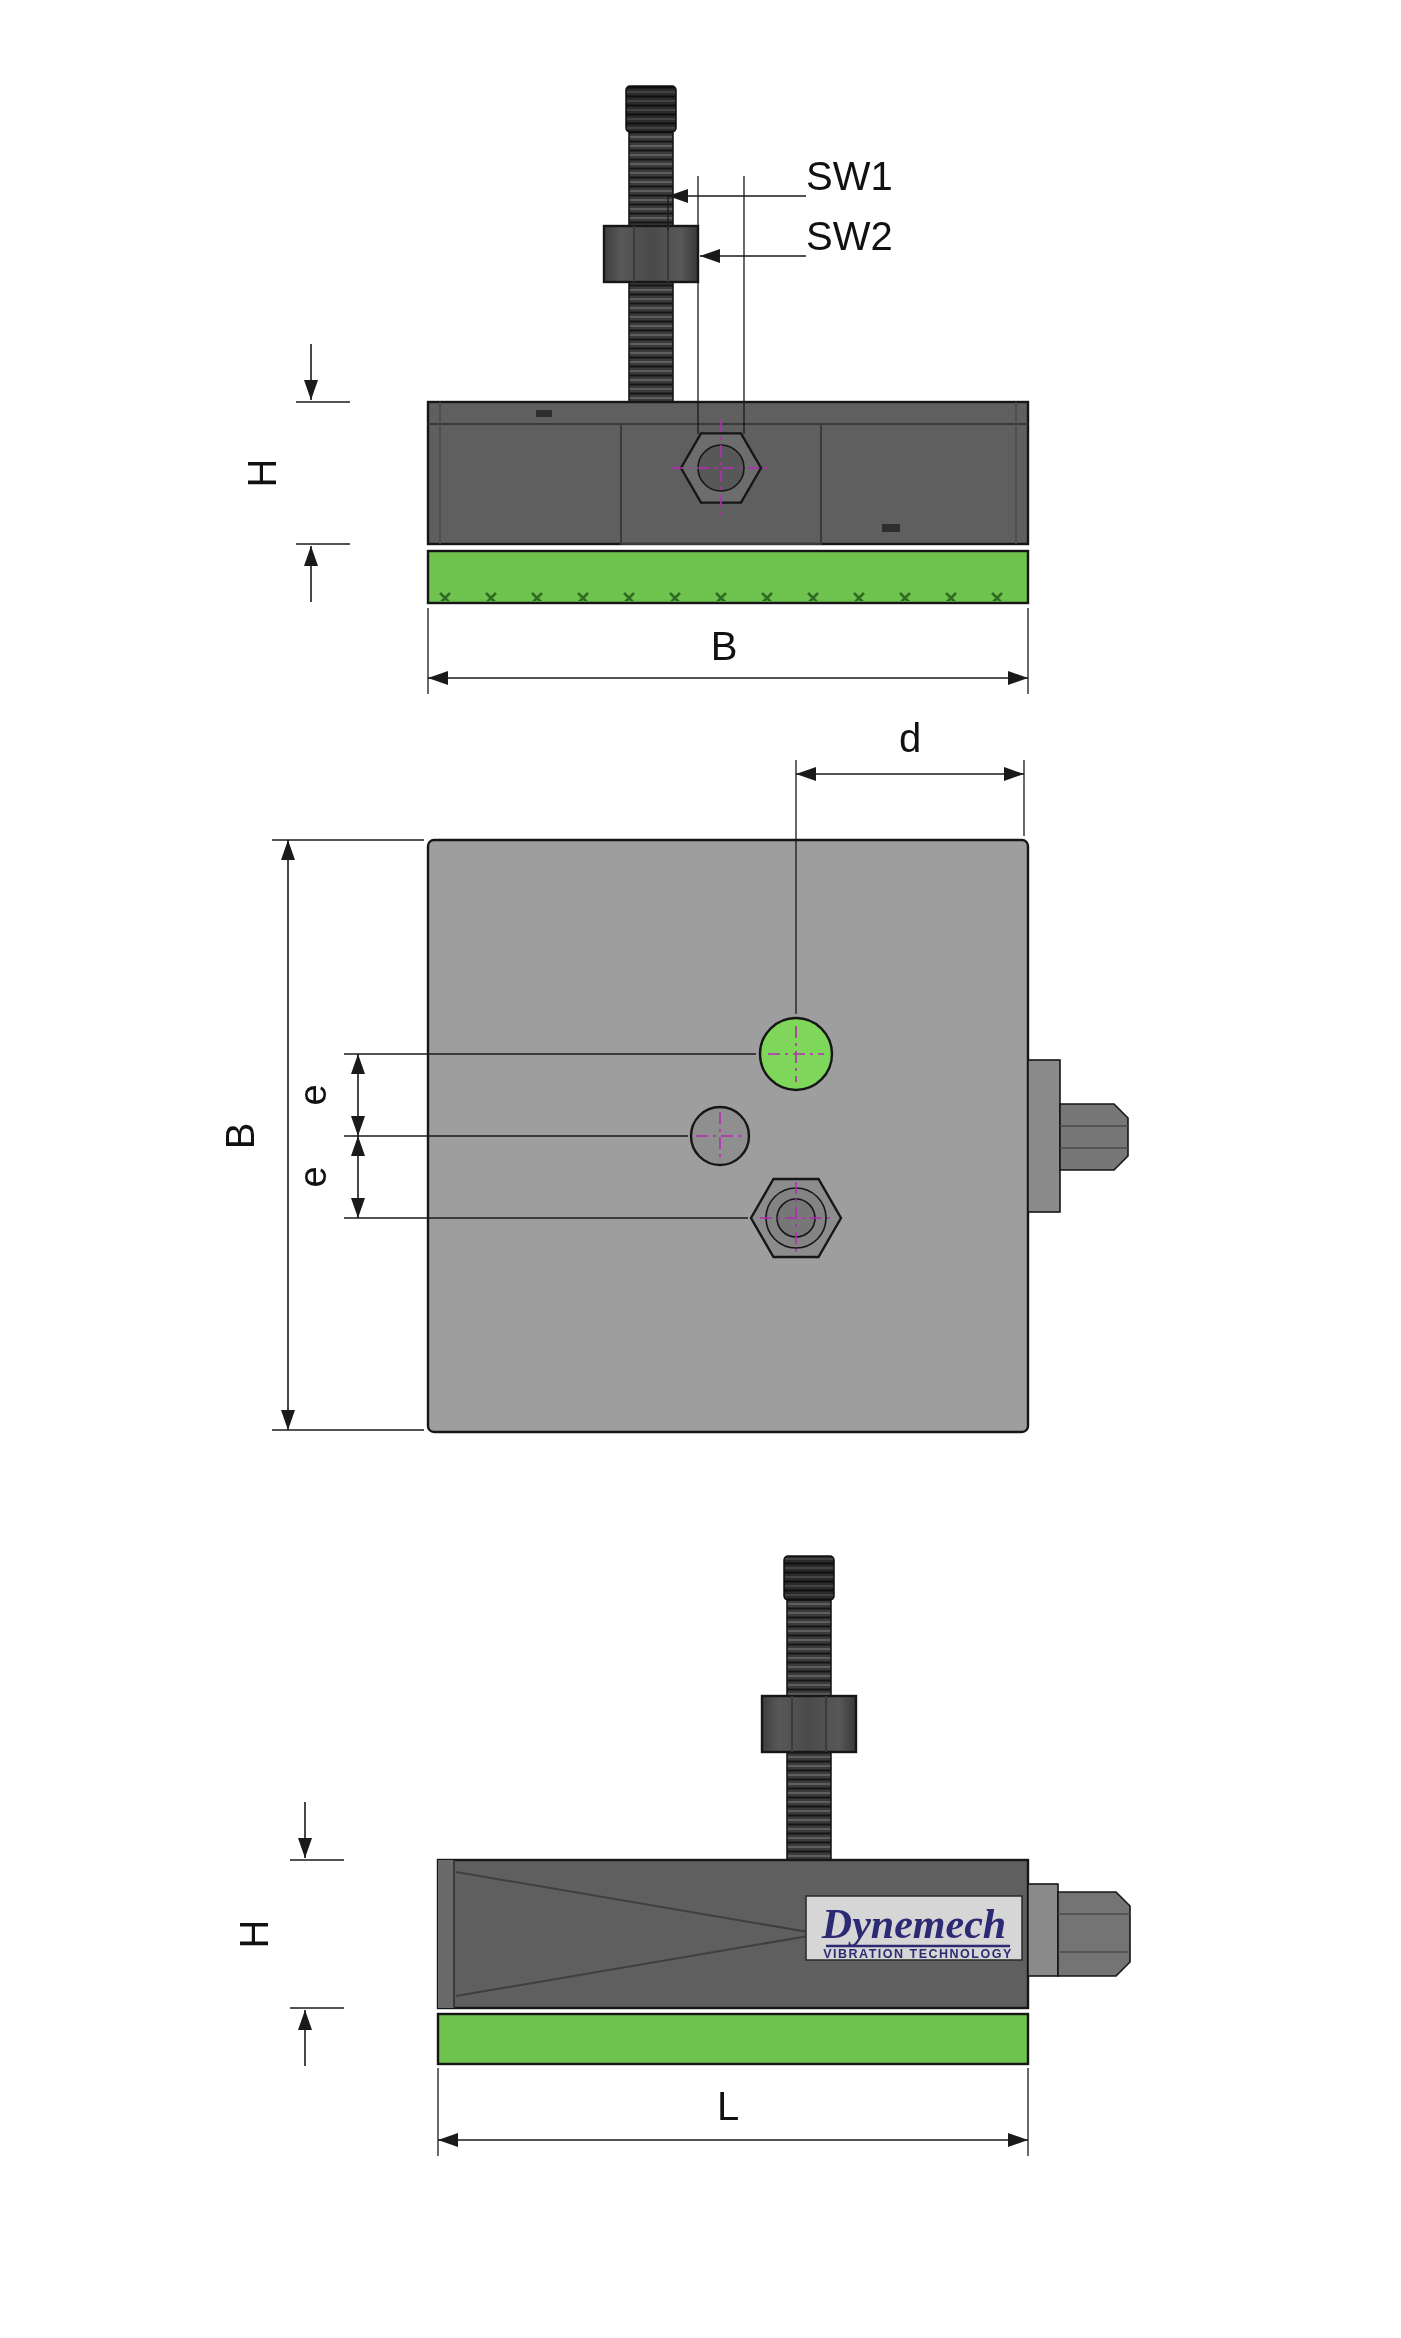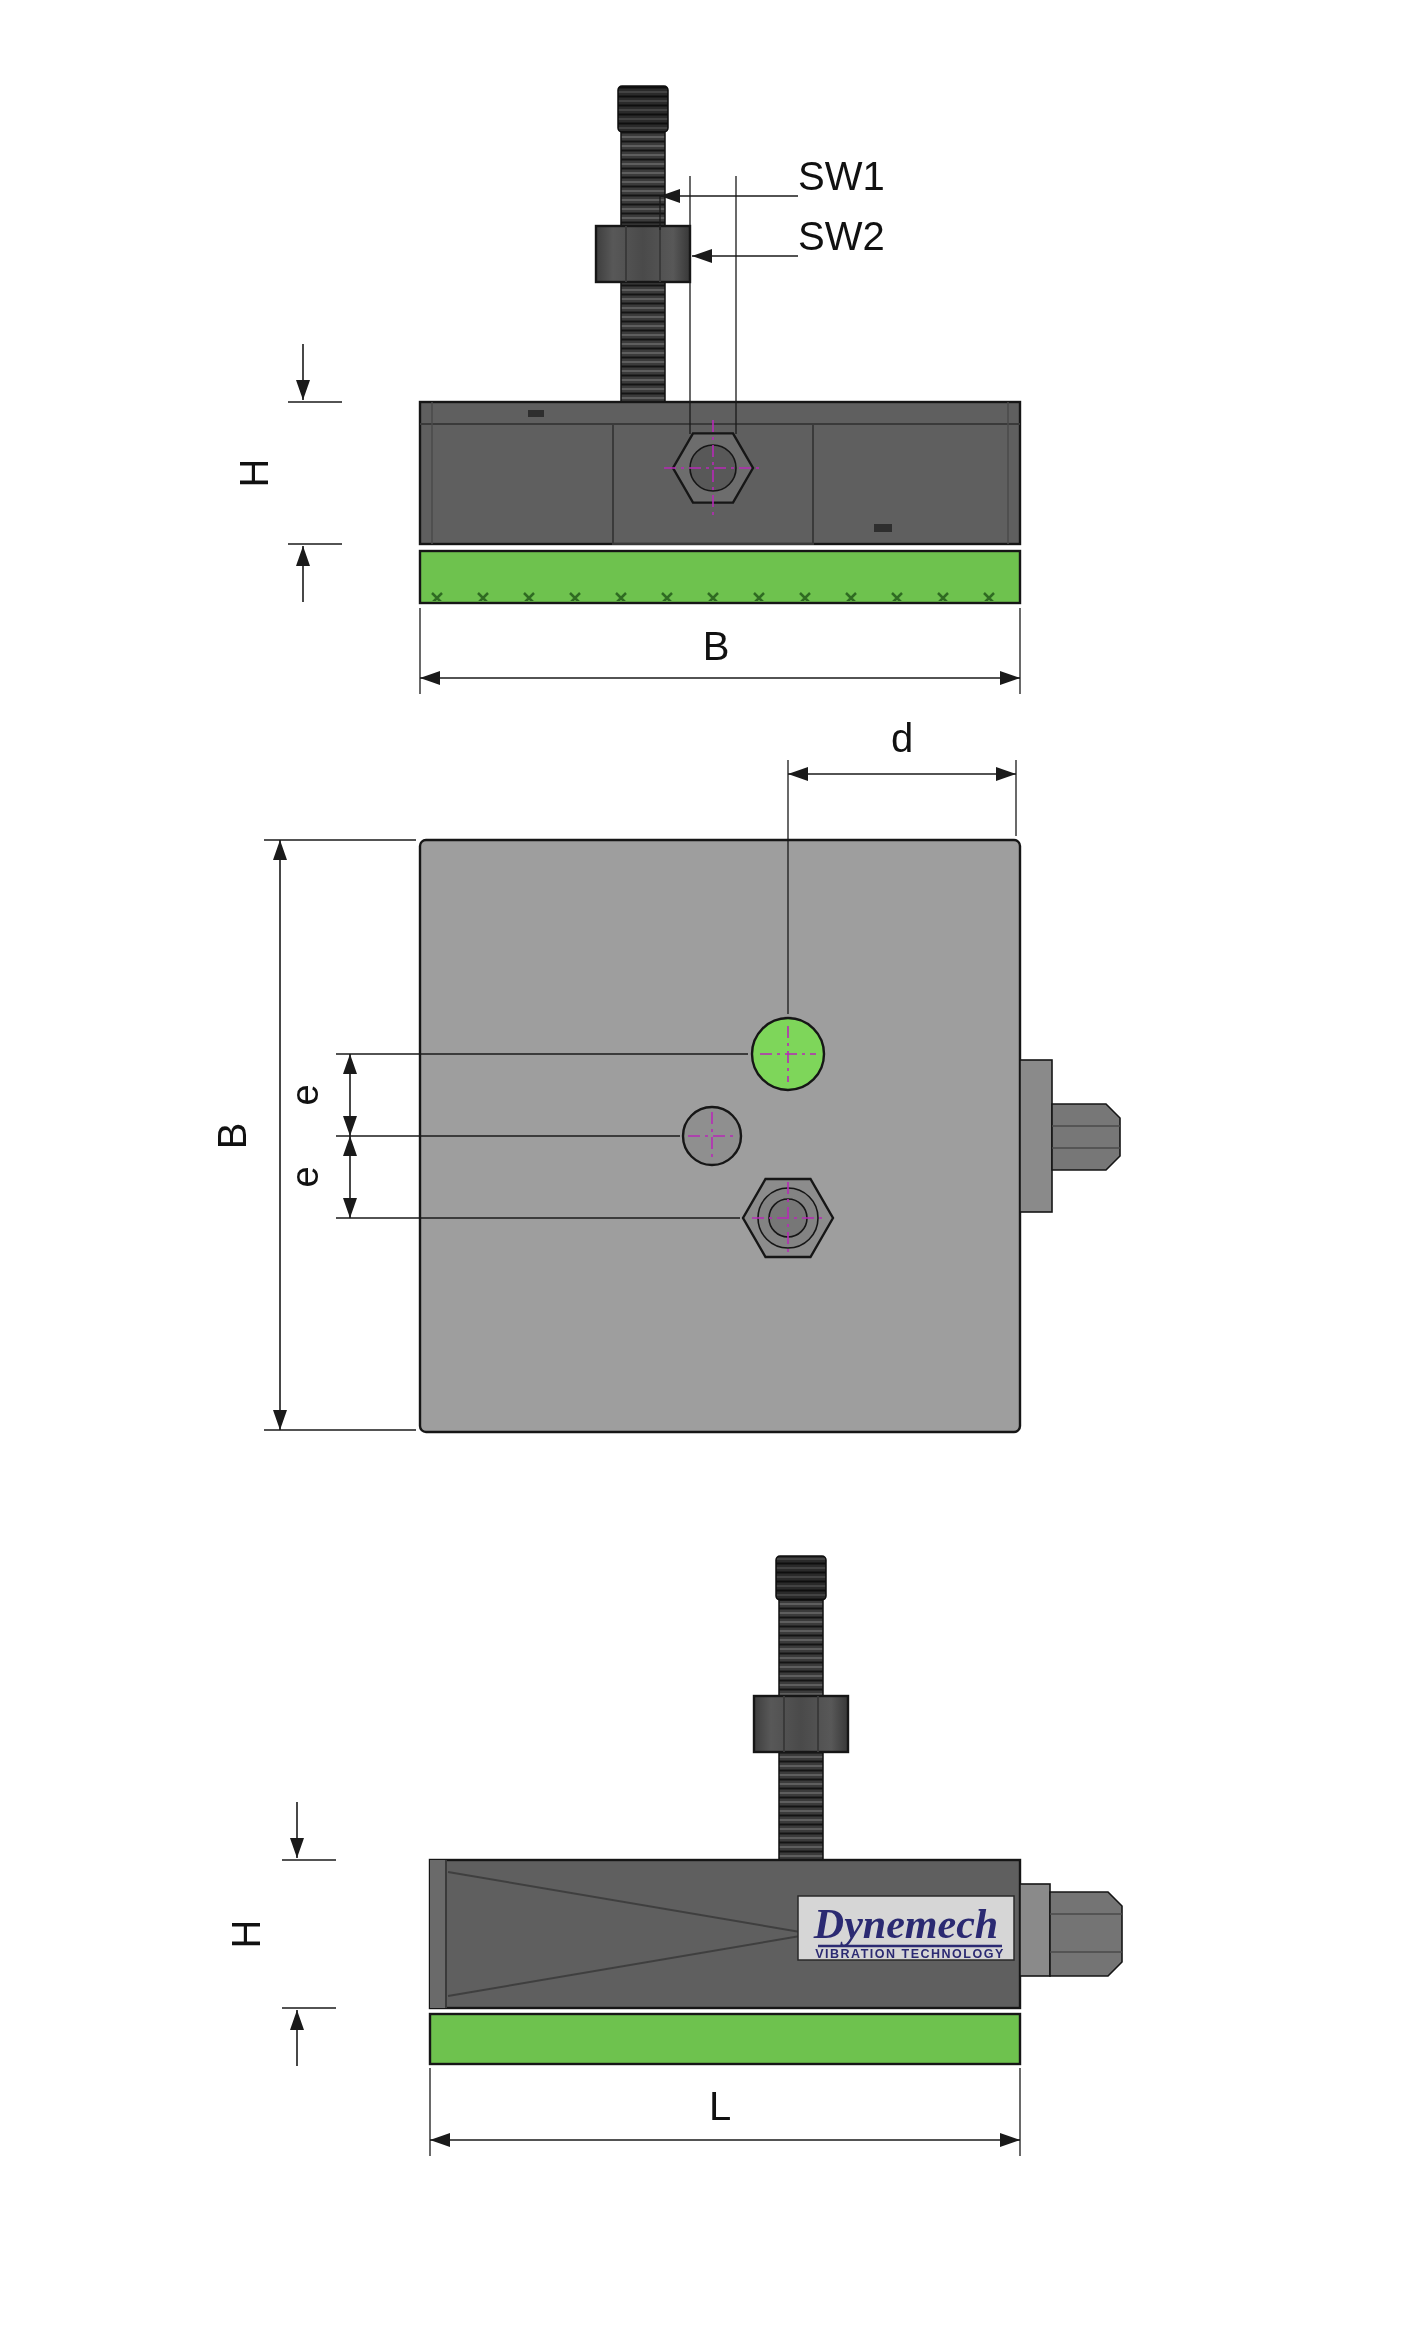--- a/index.html
+++ b/index.html
@@ -1,16 +1,16 @@
 <!DOCTYPE html>
 <html><head>
 <meta charset="utf-8">
 <style>
   html,body{margin:0;padding:0;background:#ffffff;}
-  .stage{width:1111px;height:2338px;background:#ffffff;position:relative;font-family:"Liberation Sans",sans-serif;}
+  .stage{width:1111px;height:2338px;background:#ffffff;position:relative;font-family:"Liberation Sans",sans-serif;margin-left:8px;}
   svg{display:block;}
   .edge{stroke:#161616;stroke-width:2.4;}
   .edge-thin{stroke:#161616;stroke-width:1.6;}
   .seam{stroke:#3a3a3a;stroke-width:2;fill:none;}
   .dim{stroke:#1a1a1a;stroke-width:1.6;fill:none;}
   .ext{stroke:#1a1a1a;stroke-width:1.3;fill:none;}
   .center{stroke:#b72ab7;stroke-width:1.6;stroke-dasharray:12 5 3 5;fill:none;}
   text.lbl{font-family:"Liberation Sans",sans-serif;font-size:40px;fill:#111;}
   text.lbl-sm{font-family:"Liberation Sans",sans-serif;font-size:38px;fill:#111;}
   text.logo-name{font-family:"Liberation Serif",serif;font-style:italic;font-weight:bold;font-size:42px;}

